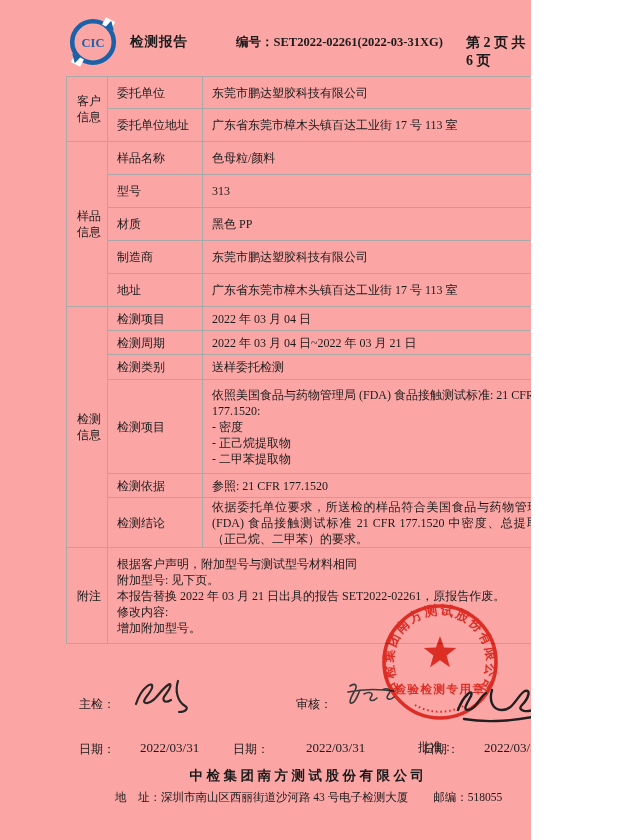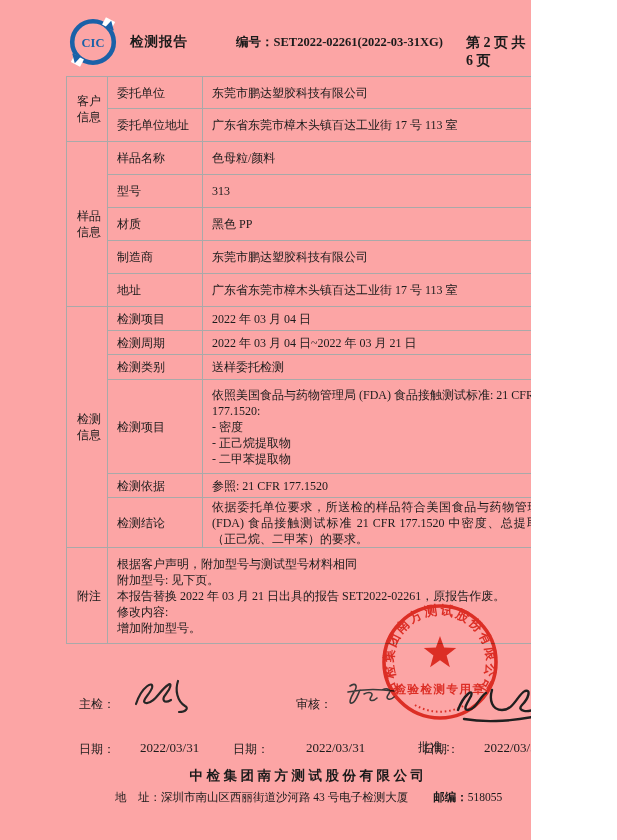--- a/index.html
+++ b/index.html
@@ -27,21 +27,21 @@
   .sig-label { position:absolute; font-size:12px;font-family:Liberation Serif, serif; }
   .date-label { position:absolute; font-size:12px; }
   .date-val { position:absolute; font-size:13px; width:70px; text-align:left; }
   .sig { position:absolute; }
   .stamp { position:absolute; left:377px; top:599px; width:126px; height:126px; mix-blend-mode:multiply; opacity:.92; }
   
   .foot-company { position:absolute; left:0; width:617px; top:767px; text-align:center;
     font-size:13.5px; font-weight:bold; letter-spacing:3.5px; }
   .foot-line1 { position:absolute; left:0; width:617px; top:790px; text-align:center; font-size:11.5px; }
   .foot-line2 { position:absolute; left:0; width:617px; top:807px; text-align:center; font-size:11.5px; }
-  .foot-line1 .gap { margin-left:25px;font-weight:bold; }
+  .foot-line1 .gap { margin-left:25px; }
   a.url { color:#0000d4; text-decoration:underline; }
 </style>
 </head>
 <body>
 
 <div class="page">
 
   <svg class="logo" viewBox="0 0 50 50">
     <circle cx="25" cy="25" r="20" fill="none" stroke="#1a61a8" stroke-width="4.4"></circle>
     <rect x="35" y="3" width="10" height="8" fill="#ffffff" transform="rotate(28 40 7)"></rect>

